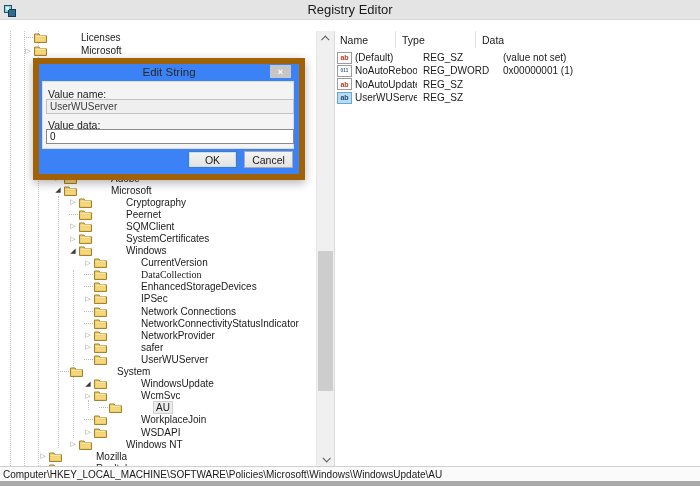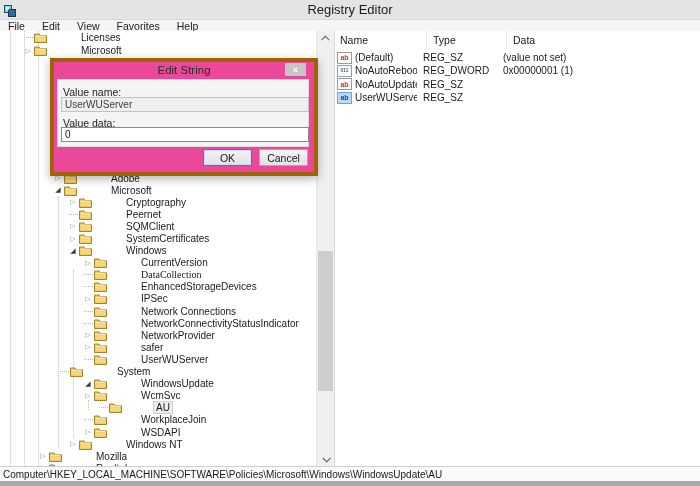--- a/index.html
+++ b/index.html
@@ -37,37 +37,37 @@
              border-left:1px solid #e6e6e6;}
   .sb-btn{position:absolute;left:0;width:17px;height:15px;display:flex;align-items:center;justify-content:center;}
   .sb-up{top:0;} .sb-down{bottom:0;}
   .chev{width:5px;height:5px;border-left:1px solid #5a5a5a;border-top:1px solid #5a5a5a;}
   .sb-up .chev{transform:rotate(45deg) translateY(1px);}
   .sb-down .chev{transform:rotate(225deg) translateY(1px);}
   .sb-thumb{position:absolute;left:1px;width:15px;top:220px;height:140px;background:#cdcdcd;}
   
   .lhead{display:flex;height:17px;align-items:center;font-size:10.5px;color:#1a1a1a;}
   .lhead .hc{height:100%;display:flex;align-items:center;box-sizing:border-box;}
-  .hc-name{width:92px;padding-left:5px;border-right:1px solid #e3e3e3;}
+  .hc-name{width:61px;padding-left:5px;border-right:1px solid #e3e3e3;}
   .hc-type{width:80px;padding-left:6px;border-right:1px solid #e3e3e3;}
   .hc-data{flex:1;padding-left:6px;}
   .lrows{padding-top:3px;}
   .lrow{display:flex;height:13.3px;align-items:center;font-size:10px;}
   .c-name{width:82px;flex:none;display:flex;align-items:center;gap:3px;padding-left:2px;
           overflow:hidden;white-space:nowrap;box-sizing:border-box;}
   .c-type{width:80px;flex:none;padding-left:6px;box-sizing:border-box;white-space:nowrap;}
   .c-data{flex:1;padding-left:6px;white-space:nowrap;overflow:hidden;}
   .vicon{flex:none;width:13px;height:10px;border:1px solid #9b9b9b;background:#fdfdfd;
          display:inline-flex;align-items:center;justify-content:center;
          font-weight:bold;font-size:7px;color:#c23b22;line-height:1;}
   .vicon.dword{font-size:4.5px;color:#33618d;letter-spacing:.3px;}
   .vicon.sel{background:#b9dcf4;border-color:#66a7d8;color:#1c4d79;}
   
-  .dialog{position:absolute;left:50px;top:58px;width:260px;height:110px;background:#ec4899;
-          border:4px solid #a16207;box-shadow:0 3px 9px rgba(0,0,0,.3);z-index:20;font-size:10.5px;}
+  .dialog{position:absolute;left:33px;top:58px;width:260px;height:110px;background:#3b82f6;
+          border:6px solid #a16207;box-shadow:0 3px 9px rgba(0,0,0,.3);z-index:20;font-size:10.5px;}
   .dlg-title{position:absolute;top:0;left:0;right:0;height:16px;text-align:center;
              font-size:11.5px;color:#2b2b2b;padding-top:2px;}
   .dlg-close{position:absolute;top:1px;right:8px;width:21px;height:13px;background:#c6c6c6;
              color:#ffffff;font-size:9px;font-weight:bold;display:flex;align-items:center;
              justify-content:center;cursor:default;}
   .dlg-panel{position:absolute;left:3px;top:17px;width:250px;height:66px;
              border:1px solid #dcdcdc;background:#f4f4f4;}
   .dlg-label{position:absolute;left:9px;font-size:10.5px;color:#1a1a1a;}
   .lbl-name{top:24px;} .lbl-data{top:55px;}
   .dlg-input{position:absolute;left:7px;width:240px;height:13px;font-family:"Liberation Sans",sans-serif;
@@ -94,27 +94,20 @@
     <span class="win-icon">
       <svg width="12" height="12" viewBox="0 0 12 12">
         <rect x="0.5" y="0.5" width="7" height="7" fill="#8ed0e0" stroke="#1f4e6b"></rect>
         <rect x="4.5" y="4.5" width="7" height="7" fill="#2f6e93" stroke="#173a52"></rect>
         <rect x="2" y="2" width="3" height="3" fill="#d6f1f7"></rect>
       </svg>
     </span>
     <span class="title-text">Registry Editor</span>
   </div>
 
-  <div class="menubar">
-    <span class="menu-item">File</span>
-    <span class="menu-item">Edit</span>
-    <span class="menu-item">View</span>
-    <span class="menu-item">Favorites</span>
-    <span class="menu-item">Help</span>
-  </div>
 
   <div class="left-pane">
     <div class="guide" style="left:10px;top:0;height:435px;"></div>
     <div class="guide" style="left:24px;top:0;height:435px;"></div>
     <div class="guide" style="left:38px;top:0;height:435px;"></div>
     <div class="guide" style="left:58px;top:165px;height:252px;"></div>
     <div class="guide" style="left:73px;top:239px;height:168px;"></div>
     <div class="guide" style="left:88px;top:369px;height:10px;"></div>
 
     <div class="tree-top" id="tree-top">

